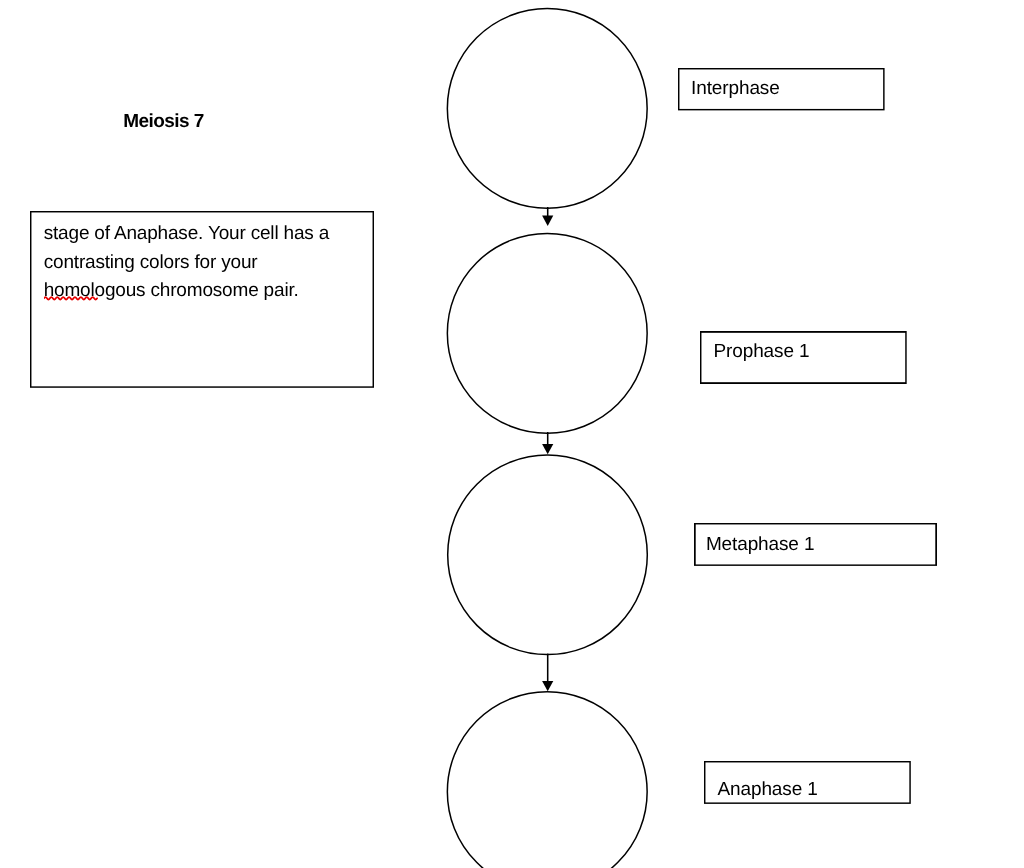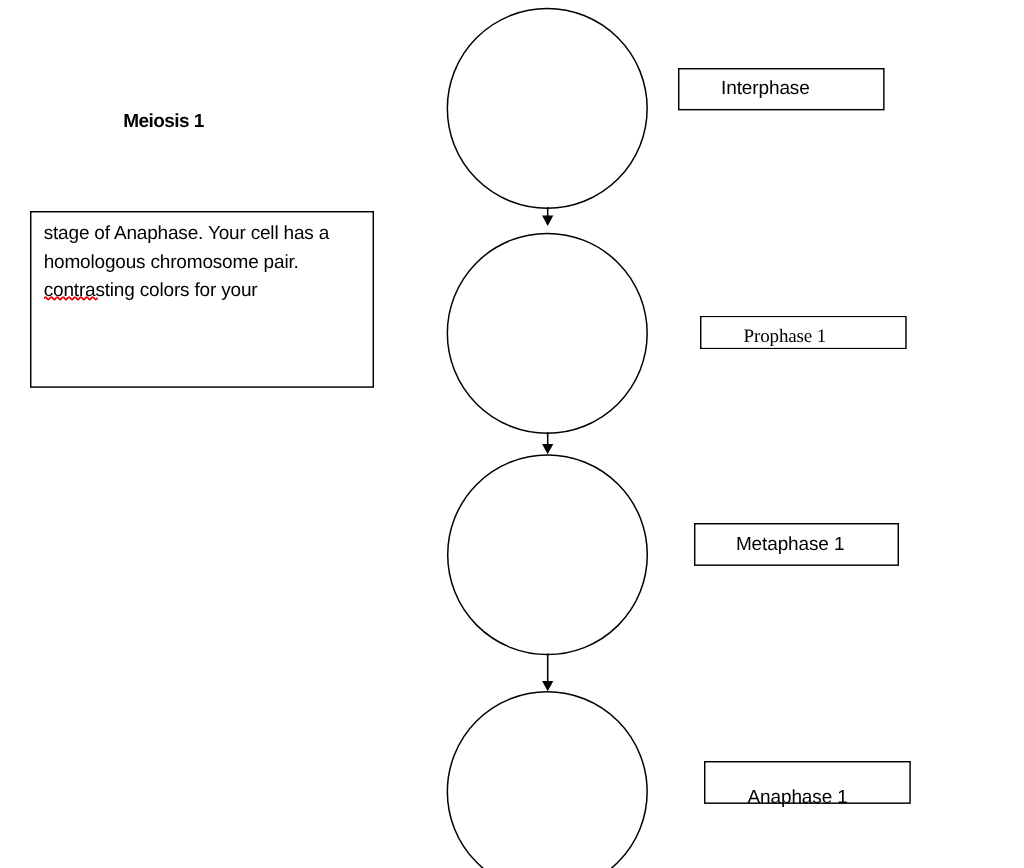--- a/index.html
+++ b/index.html
@@ -4,44 +4,44 @@
 <title>Meiosis 1 Worksheet</title>
 <style>
   html,body{margin:0;padding:0;-webkit-font-smoothing:antialiased;
             text-rendering:geometricPrecision;}
   body{width:1024px;height:868px;background:#ffffff;overflow:hidden;
        font-family:"Liberation Sans",sans-serif;color:#000000;position:relative;}
   .page{position:absolute;left:0;top:0;width:1024px;height:868px;}
   #diagram{position:absolute;left:0;top:0;}
   .title{position:absolute;font-weight:bold;font-size:19px;color:#000;white-space:nowrap;letter-spacing:-0.55px;}
   .instr{position:absolute;font-size:19px;line-height:28.5px;color:#000;letter-spacing:-0.18px;}
-  .lbl{position:absolute;font-size:19px;color:#000;white-space:nowrap;letter-spacing:-0.12px;margin-left:30px;}
+  .lbl{position:absolute;font-size:19px;color:#000;white-space:nowrap;letter-spacing:-0.12px;}
   .instrbox{position:absolute;left:30.1px;top:210.9px;width:344.0px;height:176.8px;}
   .stagebox{position:absolute;}
   .boxoutline{position:absolute;left:0;top:0;width:100%;height:100%;overflow:visible;display:block;}
   .iline{white-space:nowrap;}
   .misspelled{position:relative;}
   #squiggle{position:absolute;pointer-events:none;}
 </style>
 </head>
 <body>
 
 <div class="page">
 
-  <div class="title" style="left:123.2px;top:111.3px;">Meiosis 1</div>
+  <div class="title" style="left:123.2px;top:111.3px;">Meiosis 7</div>
 
   <div class="instrbox">
     <svg class="boxoutline" viewBox="0 0 344 176.8" preserveAspectRatio="none">
       <rect x="0.73" y="0.73" width="342.54" height="175.34" fill="none" stroke="#000000" stroke-width="1.46"></rect>
     </svg>
   </div>
   <div class="instr" style="left:43.7px;top:220px;">
     <div class="iline">stage of Anaphase. Your cell has a</div>
+    <div class="iline">contrasting colors for your</div>
     <div class="iline">homologous chromosome pair.</div>
-    <div class="iline">contrasting colors for your</div>
   </div>
 
   <svg id="squiggle" width="56" height="8" viewBox="0 0 56 8" style="left:44px;top:294.0px;">
     <path d="M0,4.3 Q1.48,1.82 2.95,4.3 Q4.43,6.78 5.9,4.3 Q7.38,1.82 8.85,4.3 Q10.33,6.78 11.8,4.3 Q13.28,1.82 14.75,4.3 Q16.23,6.78 17.7,4.3 Q19.18,1.82 20.65,4.3 Q22.12,6.78 23.6,4.3 Q25.07,1.82 26.55,4.3 Q28.02,6.78 29.5,4.3 Q30.97,1.82 32.45,4.3 Q33.92,6.78 35.4,4.3 Q36.88,1.82 38.35,4.3 Q39.83,6.78 41.3,4.3 Q42.78,1.82 44.25,4.3 Q45.73,6.78 47.2,4.3 Q48.68,1.82 50.15,4.3 Q51.63,6.78 53.1,4.3" fill="none" stroke="#e60000" stroke-width="1.7" stroke-linecap="round" stroke-linejoin="round"></path>
   </svg>
 
   <svg id="diagram" width="1024" height="868" viewBox="0 0 1024 868">
     <circle cx="547.25" cy="108.4" r="99.9" fill="none" stroke="#000000" stroke-width="1.5"></circle>
     <circle cx="547.25" cy="333.3" r="99.9" fill="none" stroke="#000000" stroke-width="1.5"></circle>
     <circle cx="547.5" cy="554.8" r="99.8" fill="none" stroke="#000000" stroke-width="1.5"></circle>
@@ -60,32 +60,32 @@
       <path d="M542.1,681.0 L553.3,681.0 L547.7,691.2 Z" fill="#000000"></path>
     </g>
   </svg>
 
   <div class="stagebox" style="left:678px;top:68px;width:206.6px;height:42.4px;">
     <svg class="boxoutline" viewBox="0 0 206.6 42.4" preserveAspectRatio="none">
       <rect x="0.73" y="0.73" width="205.14" height="40.94" fill="none" stroke="#000000" stroke-width="1.46"></rect>
     </svg>
     <span class="lbl" style="left:13.1px;top:10.3px;">Interphase</span>
   </div>
-  <div class="stagebox" style="left:699.9px;top:316px;width:206.7px;height:33px;font-family:Liberation Serif, serif;">
+  <div class="stagebox" style="left:699.9px;top:331px;width:206.7px;height:53px;">
     <svg class="boxoutline" viewBox="0 0 206.7 42.6" preserveAspectRatio="none">
       <rect x="0.73" y="0.73" width="205.24" height="41.14" fill="none" stroke="#000000" stroke-width="1.46"></rect>
     </svg>
     <span class="lbl" style="left:13.6px;top:10.4px;">Prophase 1</span>
   </div>
-  <div class="stagebox" style="left:693.9px;top:522.9px;width:205px;height:42.9px;">
+  <div class="stagebox" style="left:693.9px;top:522.9px;width:243px;height:42.9px;">
     <svg class="boxoutline" viewBox="0 0 206.7 42.9" preserveAspectRatio="none">
       <rect x="0.73" y="0.73" width="205.24" height="41.44" fill="none" stroke="#000000" stroke-width="1.46"></rect>
     </svg>
     <span class="lbl" style="left:12.0px;top:11.3px;">Metaphase 1</span>
   </div>
   <div class="stagebox" style="left:703.9px;top:760.9px;width:206.8px;height:42.9px;">
     <svg class="boxoutline" viewBox="0 0 206.8 42.9" preserveAspectRatio="none">
       <rect x="0.73" y="0.73" width="205.34" height="41.44" fill="none" stroke="#000000" stroke-width="1.46"></rect>
     </svg>
-    <span class="lbl" style="left:13.6px;top:26px;">Anaphase 1</span>
+    <span class="lbl" style="left:13.6px;top:18px;">Anaphase 1</span>
   </div>
 
 </div>
 
 </body></html>

